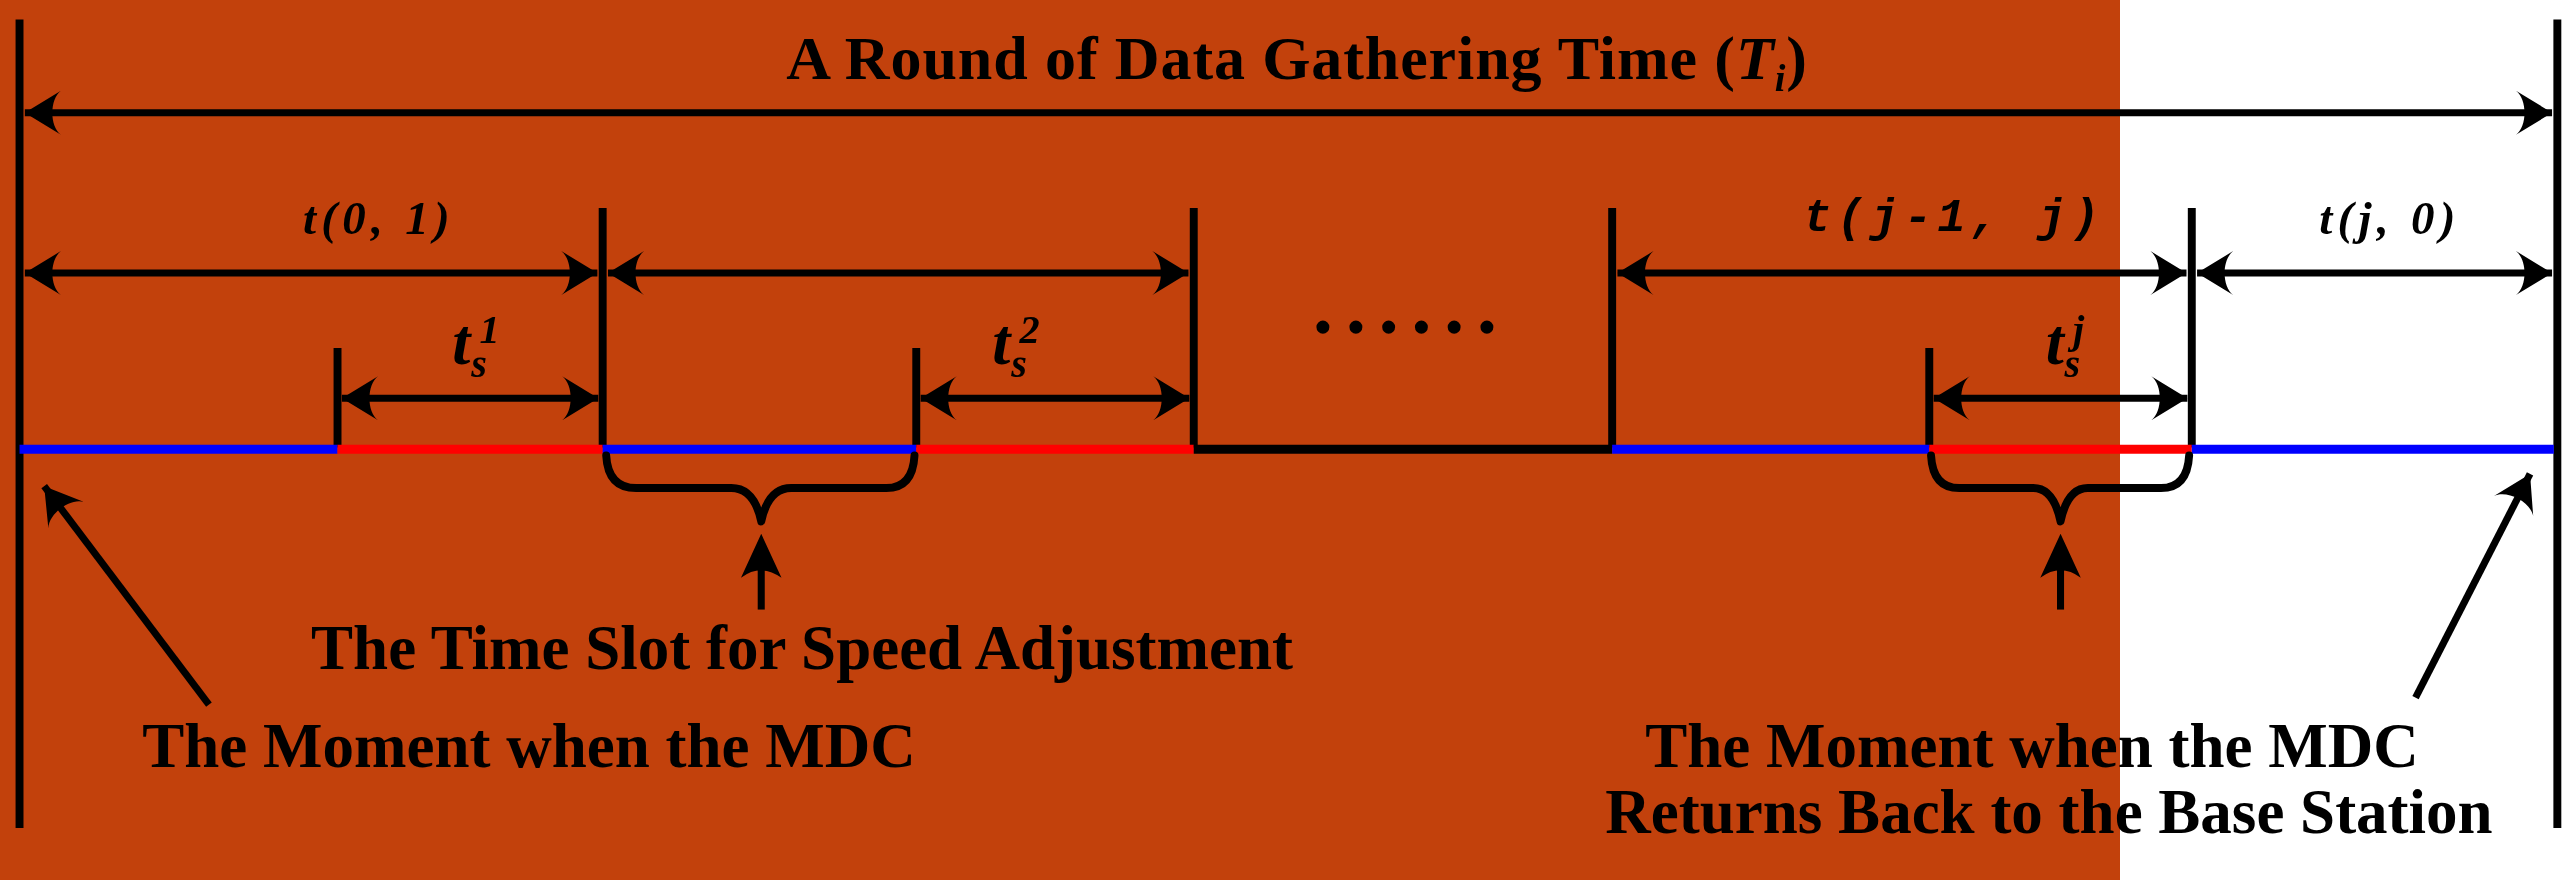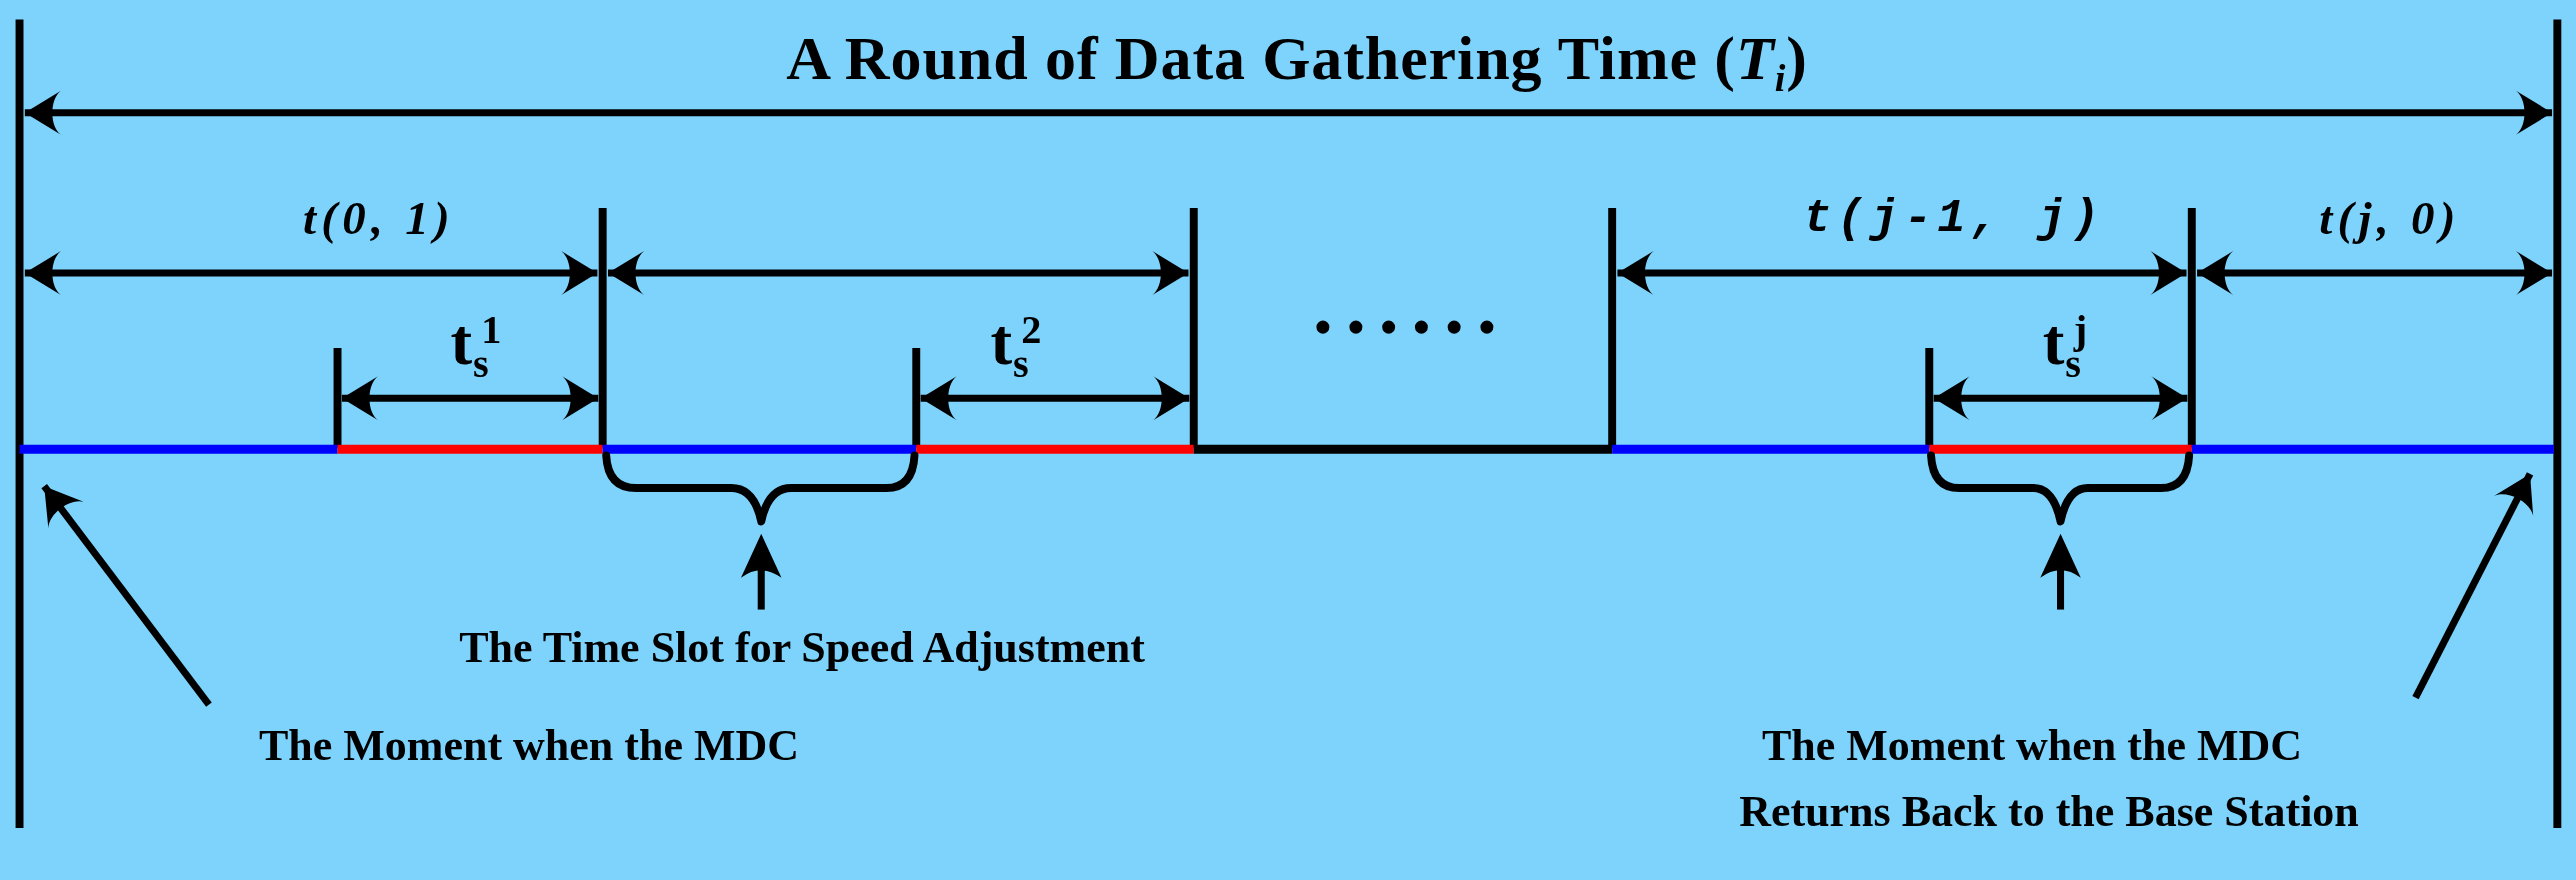--- a/index.html
+++ b/index.html
@@ -1,25 +1,25 @@
 <!DOCTYPE html>
 <html style="font-size:14px"><head>
 <meta charset="utf-8">
 <style>
   html, body { margin: 0; padding: 0; background: #ffffff; }
   body { width: 2576px; height: 880px; overflow: hidden; }
-  .fig { position: relative; width: 2576px; height: 880px; background: #7dd3fc;
+  .fig { position: relative; width: 2120px; height: 880px; background: #c2410c;
          font-family: "Liberation Serif", "DejaVu Serif", serif; }
   svg.canvas { position: absolute; left: 0; top: 0; }
   .lbl { position: absolute; transform: translate(-50%, -50%); white-space: nowrap;
          font-weight: bold; color: #000; line-height: 1; }
   .f-title { font-size: 62px; letter-spacing: 0.9px; }
   .f-interval { font-size: 47px; font-style: italic; letter-spacing: 5.3px; }
-  .f-slotvar { font-size: 65px; }
-  .f-call { font-size: 44px; }
+  .f-slotvar { font-size: 65px; font-style: italic; }
+  .f-call { font-size: 63px; }
   .f-dots { font-size: 48px; letter-spacing: 16px; }
   .t-var { font-style: italic; }
   .t-sub { font-size: 0.62em; font-style: italic; position: relative; top: 0.30em; }
   .s-sub { font-size: 0.62em; position: relative; top: 0.32em; margin-left: 0.02em; }
   .s-sup { font-size: 0.62em; position: relative; top: -0.52em; margin-left: -0.18em; }
   .stroke-ink { stroke: #000000; }
   .fill-ink { fill: #000000; }
 </style>
 </head>
 <body>

